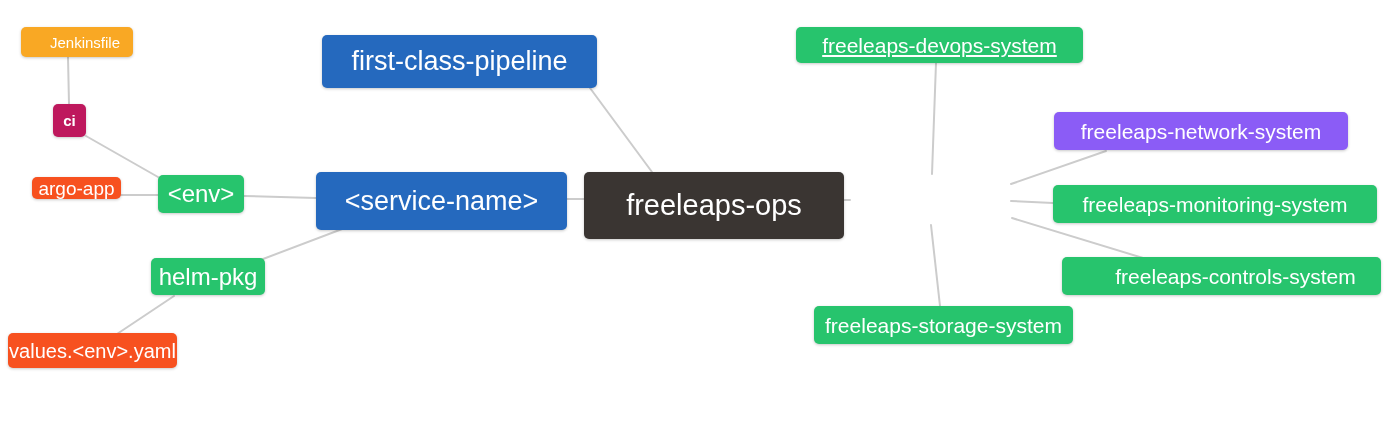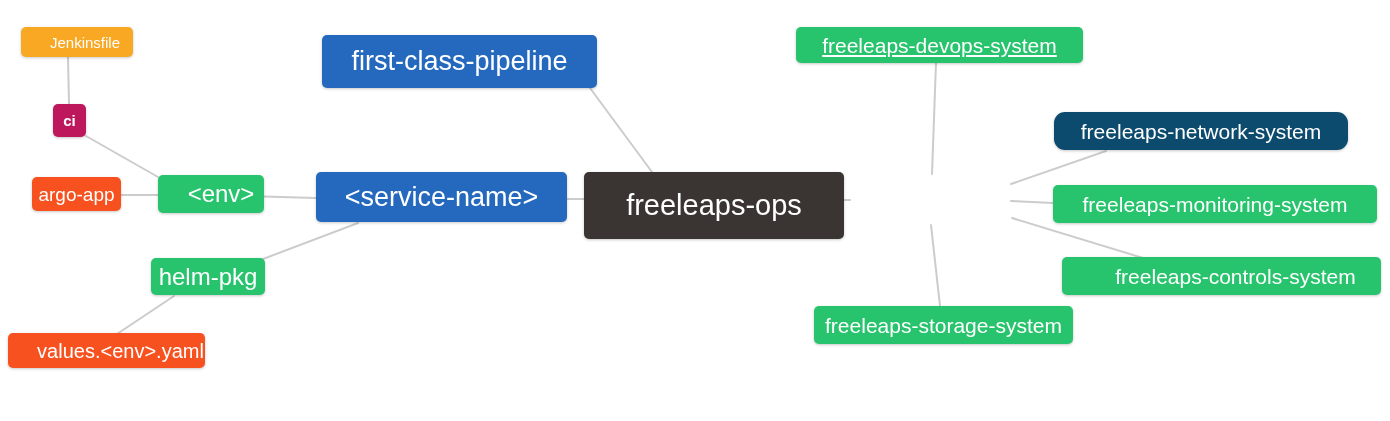--- a/index.html
+++ b/index.html
@@ -26,26 +26,26 @@
     box-shadow: 0 1px 3px rgba(0,0,0,0.22);
     white-space: nowrap;
     cursor: pointer;
     font-weight: 400;
     line-height: 1;
     user-select: none;
   }
   
   .n-jenkinsfile { left: 21px;  top: 27px;  width: 96px;  height: 30px; font-size: 15px; }
   .n-ci          { left: 53px;  top: 104px; width: 33px;  height: 33px; font-size: 15px; font-weight: 700; }
-  .n-argo        { left: 32px;  top: 177px; width: 89px;  height: 34px; font-size: 19px; }
-  .n-env         { left: 158px; top: 175px; width: 86px;  height: 38px; font-size: 24px; padding-left: 20px; }
+  .n-argo        { left: 32px;  top: 177px; width: 89px;  height: 22px; font-size: 19px; }
+  .n-env         { left: 158px; top: 175px; width: 86px;  height: 38px; font-size: 24px; }
   .n-helm        { left: 151px; top: 258px; width: 114px; height: 37px; font-size: 24px; }
   .n-values      { left: 8px;   top: 333px; width: 169px; height: 35px; font-size: 20px; }
   .n-pipeline    { left: 314px; top: 35px;  width: 275px; height: 53px; font-size: 27px; }
-  .n-service     { left: 316px; top: 172px; width: 251px; height: 50px; font-size: 27px; }
+  .n-service     { left: 316px; top: 172px; width: 251px; height: 58px; font-size: 27px; }
   .n-ops         { left: 584px; top: 172px; width: 260px; height: 67px; font-size: 29px; }
   .n-manifests   { left: 850px; top: 174px; width: 161px; height: 51px; font-size: 27px; }
   .n-devops      { left: 796px; top: 27px;  width: 287px; height: 36px; font-size: 21px; text-decoration: underline; }
   .n-network     { left: 1054px;top: 112px; width: 294px; height: 38px; font-size: 21px; }
   .n-monitoring  { left: 1053px;top: 185px; width: 324px; height: 38px; font-size: 21px; }
   .n-controls    { left: 1062px;top: 257px; width: 291px; height: 38px; font-size: 21px; padding-left: 28px; }
   .n-storage     { left: 814px; top: 306px; width: 259px; height: 38px; font-size: 21px; }
 </style>
 </head>
 <body>
@@ -66,22 +66,22 @@
       <line x1="1011" y1="201" x2="1053" y2="203" stroke="#CCCCCC" stroke-width="2" stroke-linecap="round"></line>
       <line x1="1012" y1="218" x2="1143" y2="258" stroke="#CCCCCC" stroke-width="2" stroke-linecap="round"></line>
       <line x1="931" y1="225" x2="940" y2="306" stroke="#CCCCCC" stroke-width="2" stroke-linecap="round"></line>
     </svg>
 
   <div class="node n-jenkinsfile" style="background-color: rgb(249, 168, 36); padding-left: 16px;">Jenkinsfile</div>
   <div class="node n-ci" style="background-color: #be185d;">ci</div>
   <div class="node n-argo" style="background-color: rgb(247, 81, 31);">argo-app</div>
   <div class="node n-env" style="background-color: rgb(39, 196, 109);">&lt;env&gt;</div>
   <div class="node n-helm" style="background-color: rgb(39, 196, 109);">helm-pkg</div>
-  <div class="node n-values" style="background-color: rgb(247, 81, 31); padding-left: 28px;">values.&lt;env&gt;.yaml</div>
+  <div class="node n-values" style="background-color: rgb(247, 81, 31);">values.&lt;env&gt;.yaml</div>
   <div class="node n-pipeline" style="background-color: rgb(37, 105, 190); margin-left: 8px;">first-class-pipeline</div>
   <div class="node n-service" style="background-color: rgb(37, 105, 190);">&lt;service-name&gt;</div>
   <div class="node n-ops" style="background-color: rgb(58, 53, 50);">freeleaps-ops</div>
   <div class="node n-devops" style="background-color: rgb(39, 196, 109);">freeleaps-devops-system</div>
-  <div class="node n-network" style="background-color: #0c4a6e; border-radius: 11px;">freeleaps-network-system</div>
+  <div class="node n-network" style="background-color: #8b5cf6;">freeleaps-network-system</div>
   <div class="node n-monitoring" style="background-color: rgb(39, 196, 109);">freeleaps-monitoring-system</div>
   <div class="node n-controls" style="background-color: rgb(39, 196, 109);">freeleaps-controls-system</div>
   <div class="node n-storage" style="background-color: rgb(39, 196, 109);">freeleaps-storage-system</div>
 </div>
 
 </body></html>

